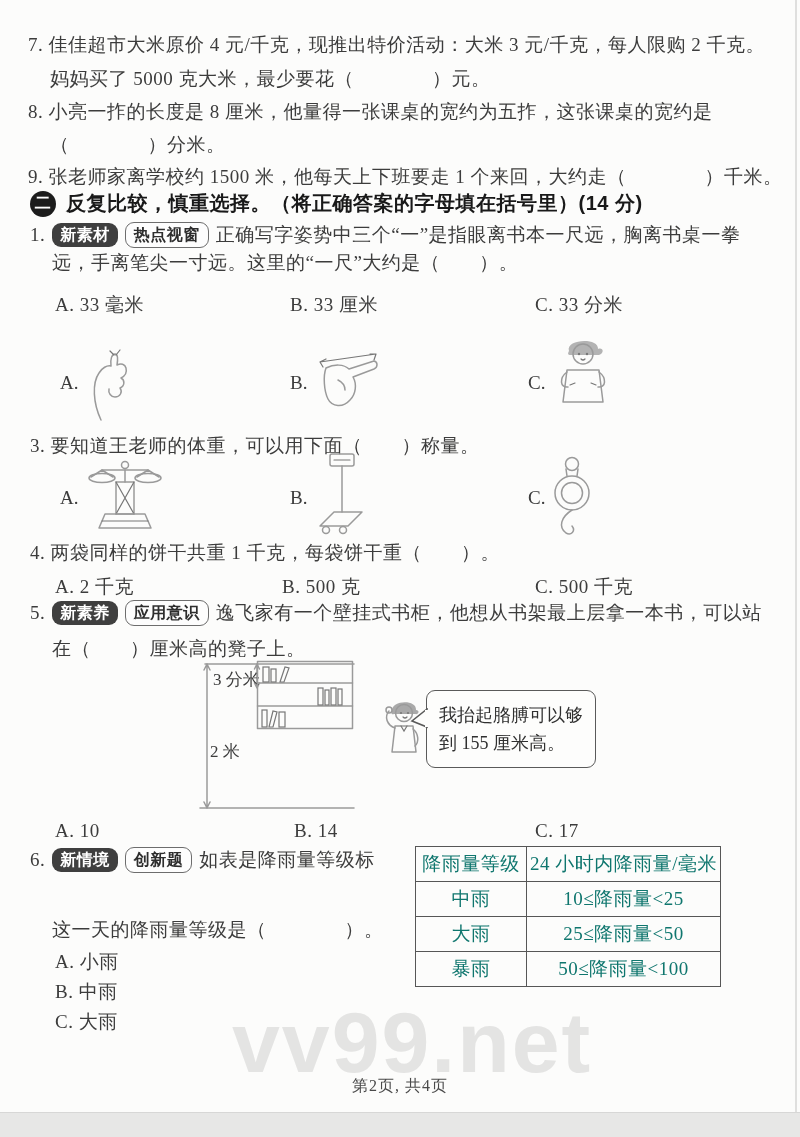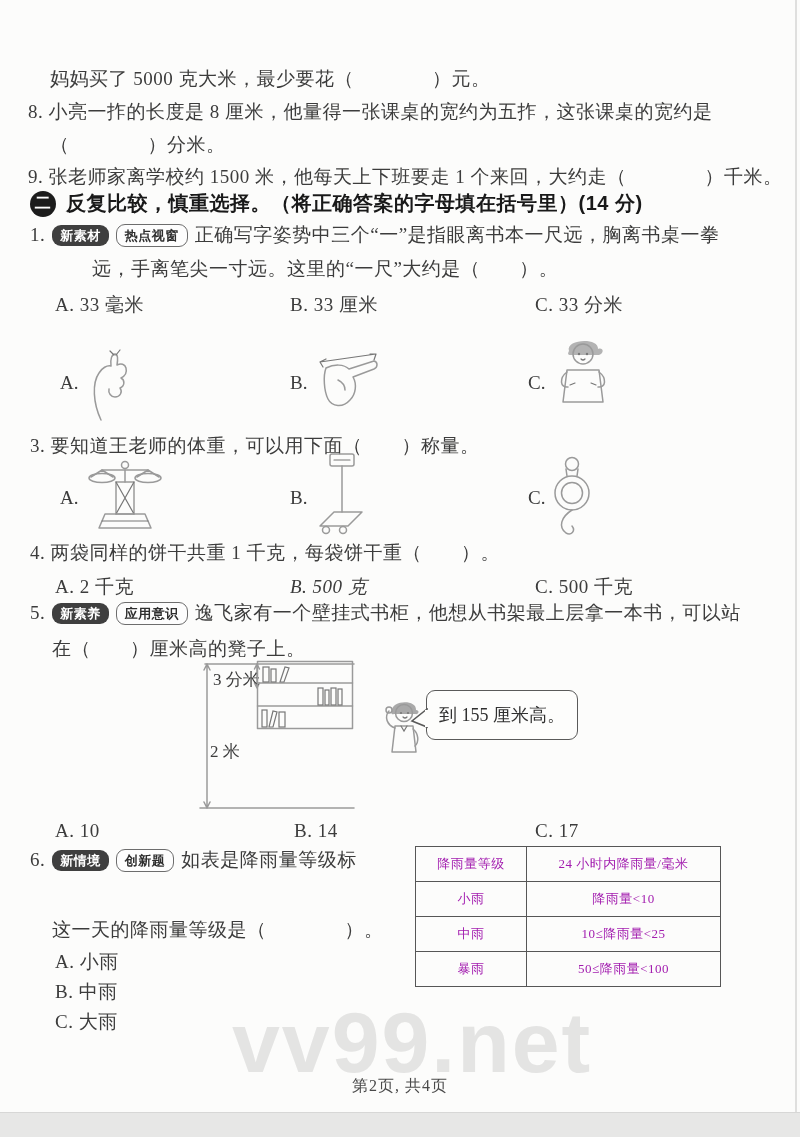--- a/index.html
+++ b/index.html
@@ -10,67 +10,68 @@
     color:#3c3c3c;font-size:19px;
   }
   .line{position:absolute;white-space:nowrap;letter-spacing:.5px;}
   .flexline{position:absolute;display:flex;align-items:center;gap:7px;white-space:nowrap;letter-spacing:.5px;}
   .sec-head{position:absolute;display:flex;align-items:center;gap:10px;
     font-family:"Liberation Sans","DejaVu Sans",sans-serif;font-weight:bold;
     font-size:20px;color:#191919;letter-spacing:.5px;}
   .sec-icon{width:26px;height:26px;border-radius:50%;background:#1c1c1c;color:#fff;
     display:flex;align-items:center;justify-content:center;font-size:16px;flex:0 0 auto;}
   .badge{font-family:"Liberation Sans","DejaVu Sans",sans-serif;font-weight:bold;
-    font-size:13px;line-height:1;padding:4px 8px;border-radius:9px;white-space:nowrap;}
+    font-size:16px;line-height:1;padding:4px 8px;border-radius:9px;white-space:nowrap;}
   .badge-filled{background:#3f3f3f;color:#fff;}
   .badge-outline{border:1.4px solid #6d6d6d;color:#2e2e2e;background:#fdfdfd;}
   .opt{position:absolute;white-space:nowrap;letter-spacing:.5px;}
   .img-label{position:absolute;white-space:nowrap;}
   .sketch{position:absolute;}
   .sketch svg{display:block;}
   .dim-label{position:absolute;font-size:17px;white-space:nowrap;color:#3c3c3c;}
   .bubble{position:absolute;border:1.6px solid #5a5a5a;border-radius:9px;background:#fdfdfc;
     padding:10px 12px;font-size:18px;line-height:28px;color:#303030;white-space:nowrap;}
   .bubble-tail{position:absolute;}
-  .rain-table{position:absolute;border-collapse:collapse;font-size:13px;color:#a21caf;
+  .rain-table{position:absolute;border-collapse:collapse;font-size:19px;color:#0f766e;
     table-layout:fixed;background:transparent;padding-left:47px;}
   .rain-table td,.rain-table th{border:1.6px solid #565656;text-align:center;
     font-weight:normal;padding:0;height:34px;letter-spacing:.5px;}
   .watermark{position:absolute;font-family:"Liberation Sans","DejaVu Sans",sans-serif;
     font-weight:bold;font-size:86px;color:#e4e4e3;letter-spacing:2px;}
   .footer{position:absolute;left:0;right:0;text-align:center;font-size:16px;color:#4a4a4a;letter-spacing:1px;}
   .bottom-bar{position:absolute;left:0;right:0;top:1112px;height:25px;background:#e7e7e6;border-top:1px solid #d7d7d6;}
   .edge-line{position:absolute;left:795px;top:0;width:2px;height:1112px;background:#dfdfde;}
   .ln{stroke:#9a9a9a;stroke-width:1.5;fill:none;stroke-linecap:round;stroke-linejoin:round;}
   .lnd{stroke:#777;stroke-width:1.2;fill:none;stroke-linecap:round;}
 </style>
 </head>
 <body>
 
 <div class="page">
 
   <div class="watermark" style="left:232px;top:993px;">vv99.net</div>
 
+  <div class="line" style="left:28px;top:32px;">7. 佳佳超市大米原价 4 元/千克，现推出特价活动：大米 3 元/千克，每人限购 2 千克。</div>
   <div class="line" style="left:50px;top:66px;">妈妈买了 5000 克大米，最少要花（　　　　）元。</div>
   <div class="line" style="left:28px;top:99px;">8. 小亮一拃的长度是 8 厘米，他量得一张课桌的宽约为五拃，这张课桌的宽约是</div>
   <div class="line" style="left:50px;top:132px;">（　　　　）分米。</div>
   <div class="line" style="left:28px;top:164px;">9. 张老师家离学校约 1500 米，他每天上下班要走 1 个来回，大约走（　　　　）千米。</div>
 
   <div class="sec-head" style="left:30px;top:190px;">
     <span class="sec-icon">二</span>
     <span>反复比较，慎重选择。（将正确答案的字母填在括号里）(14 分)</span>
   </div>
 
   <div class="flexline" style="left:30px;top:222px;">
     <span>1.</span>
     <span class="badge badge-filled">新素材</span>
     <span class="badge badge-outline">热点视窗</span>
     <span>正确写字姿势中三个“一”是指眼离书本一尺远，胸离书桌一拳</span>
   </div>
-  <div class="line" style="left:52px;top:256px;margin-left:40px;">远，手离笔尖一寸远。这里的“一尺”大约是（　　）。</div>
+  <div class="line" style="left:52px;top:250px;">远，手离笔尖一寸远。这里的“一尺”大约是（　　）。</div>
   <div class="opt" style="left:55px;top:292px;">A. 33 毫米</div>
   <div class="opt" style="left:290px;top:292px;">B. 33 厘米</div>
   <div class="opt" style="left:535px;top:292px;">C. 33 分米</div>
 
   <div class="img-label" style="left:60px;top:372px;">A.</div>
   <div class="sketch" style="left:88px;top:345px;">
     <svg width="48" height="78" viewBox="0 0 48 78">
       <path class="ln" d="M13,75 C5,58 4,38 11,28 C14,23 19,20 23,21 C22,14 24,9 27,9 C30,9 30,14 29,20 C33,18 37,19 38,23 C39,27 37,31 33,33 C37,35 37,41 32,43 C35,47 32,52 27,52 C23,52 20,48 21,44"></path>
       <path class="lnd" d="M22,6 l4,4 M32,5 l-4,5"></path>
     </svg>
@@ -130,21 +131,21 @@
       <circle class="ln" cx="20" cy="9" r="6.5"></circle>
       <path class="ln" d="M14,14 L15,21 M26,14 L25,21"></path>
       <circle class="ln" cx="20" cy="38" r="17" fill="#fdfdfc"></circle>
       <circle class="ln" cx="20" cy="38" r="10.5"></circle>
       <path class="ln" d="M20,55 C9,62 6,72 14,78 C19,81 24,76 20,71"></path>
     </svg>
   </div>
 
   <div class="line" style="left:30px;top:540px;">4. 两袋同样的饼干共重 1 千克，每袋饼干重（　　）。</div>
   <div class="opt" style="left:55px;top:574px;">A. 2 千克</div>
-  <div class="opt" style="left:290px;top:574px;font-style:italic;">B. 500 克</div>
+  <div class="opt" style="left:282px;top:574px;">B. 500 克</div>
   <div class="opt" style="left:535px;top:574px;">C. 500 千克</div>
 
   <div class="flexline" style="left:30px;top:600px;">
     <span>5.</span>
     <span class="badge badge-filled">新素养</span>
     <span class="badge badge-outline">应用意识</span>
     <span>逸飞家有一个壁挂式书柜，他想从书架最上层拿一本书，可以站</span>
   </div>
   <div class="line" style="left:52px;top:636px;">在（　　）厘米高的凳子上。</div>
 
@@ -183,20 +184,21 @@
         <circle cx="26" cy="15" r="1.1" fill="#777"></circle>
       <path class="lnd" d="M21,19 q2,2 4,0"></path>
       <path class="ln" d="M13,28 L31,28 L34,54 L10,54 Z" fill="#fdfdfc"></path>
       <path class="lnd" d="M19,28 L22,33 L25,28"></path>
       <path class="ln" d="M13,30 C5,27 2,19 7,13"></path>
       <circle class="ln" cx="7" cy="12" r="3"></circle>
       <path class="ln" d="M31,31 C37,36 37,44 33,48"></path>
     </svg>
   </div>
   <div class="bubble" style="left:426px;top:690px;">
+    <div>我抬起胳膊可以够</div>
     <div>到 155 厘米高。</div>
   </div>
   <div class="bubble-tail" style="left:410px;top:708px;">
     <svg width="18" height="22" viewBox="0 0 18 22">
       <path d="M17,1 L2,13 L17,19 Z" fill="#fdfdfc" stroke="#5a5a5a" stroke-width="1.6"></path>
       <line x1="16.5" y1="2" x2="16.5" y2="19" stroke="#fdfdfc" stroke-width="3"></line>
     </svg>
   </div>
   <div class="opt" style="left:55px;top:820px;">A. 10</div>
   <div class="opt" style="left:294px;top:820px;text-align:center;">B. 14</div>
@@ -213,26 +215,26 @@
   <div class="opt" style="left:55px;top:979px;">B. 中雨</div>
   <div class="opt" style="left:55px;top:1009px;">C. 大雨</div>
 
   <table class="rain-table" style="left:415px;top:846px;width:303px;">
     <tbody>
         <tr>
       <th style="width:110px;">降雨量等级</th>
       <th style="width:193px;">24 小时内降雨量/毫米</th>
     </tr>
     <tr>
-      <td>小雨</td>
-      <td>降雨量&lt;10</td>
-    </tr>
-    <tr>
       <td>中雨</td>
       <td>10≤降雨量&lt;25</td>
+    </tr>
+    <tr>
+      <td>大雨</td>
+      <td>25≤降雨量&lt;50</td>
     </tr>
     <tr>
       <td>暴雨</td>
       <td>50≤降雨量&lt;100</td>
     </tr>
   </tbody>
     </table>
 
   <div class="footer" style="top:1076px;">第2页, 共4页</div>
   <div class="edge-line"></div>

